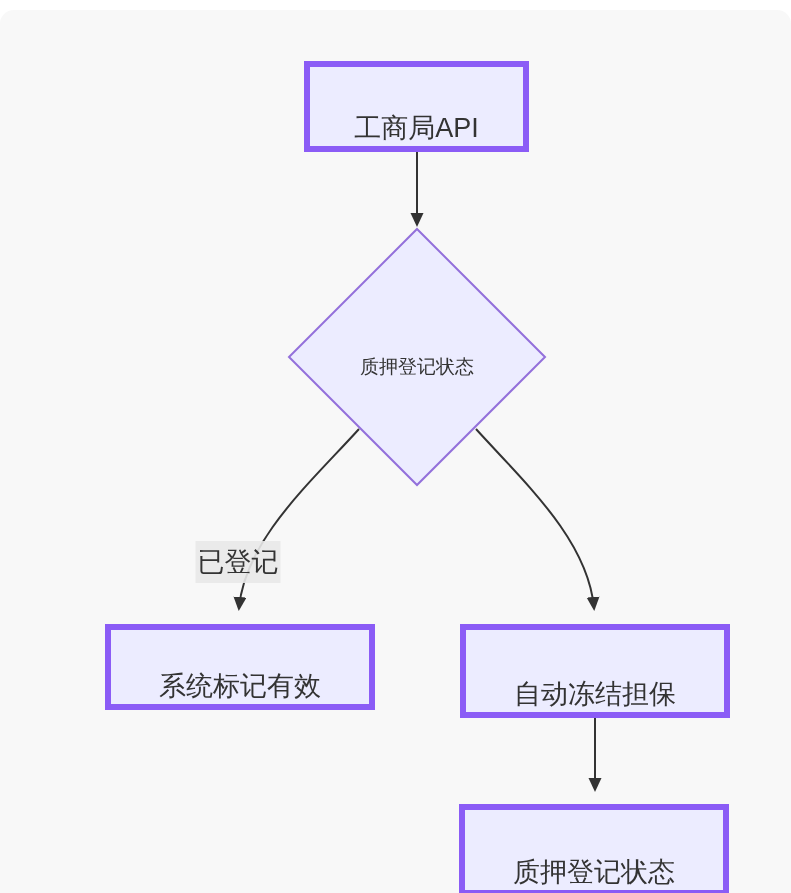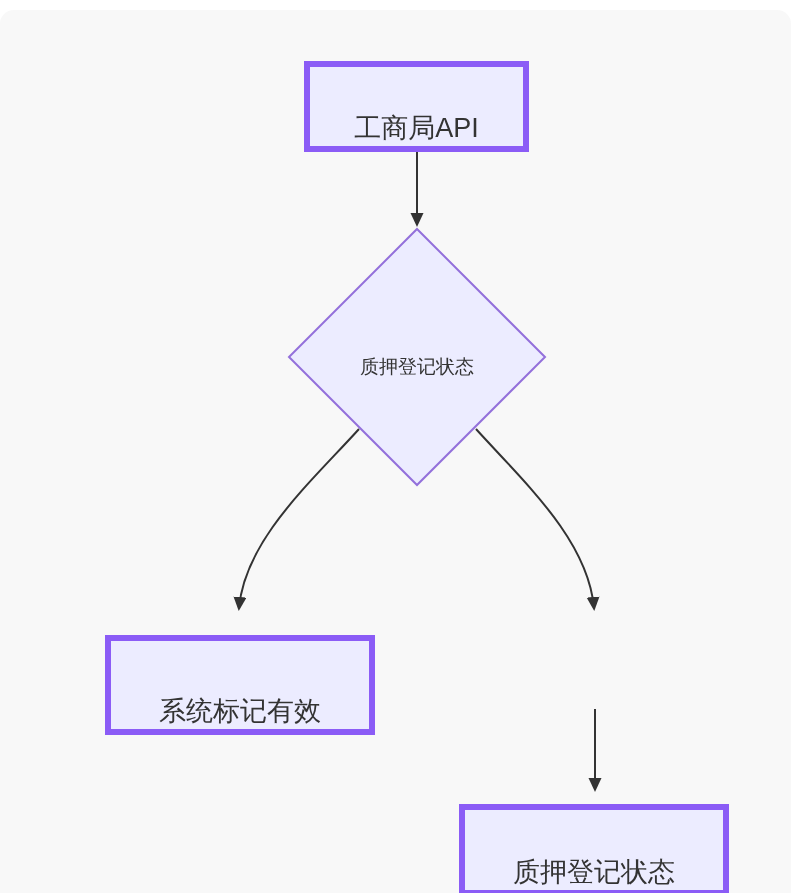--- a/index.html
+++ b/index.html
@@ -92,25 +92,29 @@
 
       <polygon class="diamond-shape" points="417,229 545,357 417,485 289,357"></polygon>
     </svg>
 
     <div class="node" style="left:304px; top:51px; width:225px; height:91px;">
       <span>工商局API</span>
     </div>
 
     <div class="diamond-label" style="left:417px; top:357px;">质押登记状态</div>
 
+    <div class="edge-label" style="left:238px; top:552px;">已登记</div>
 
 
-    <div class="node" style="left:105px; top:614px; width:270px; height:100px;margin-top:11px;">
+    <div class="node" style="left:105px; top:614px; width:270px; height:86px;">
       <span>系统标记有效</span>
     </div>
 
+    <div class="node" style="left:460px; top:614px; width:270px; height:94px;">
+      <span>自动冻结担保</span>
+    </div>
 
     <div class="node" style="left:459px; top:794px; width:270px; height:92px;">
       <span>质押登记状态</span>
     </div>
 
   </div>
 </div>
 
 </body></html>

